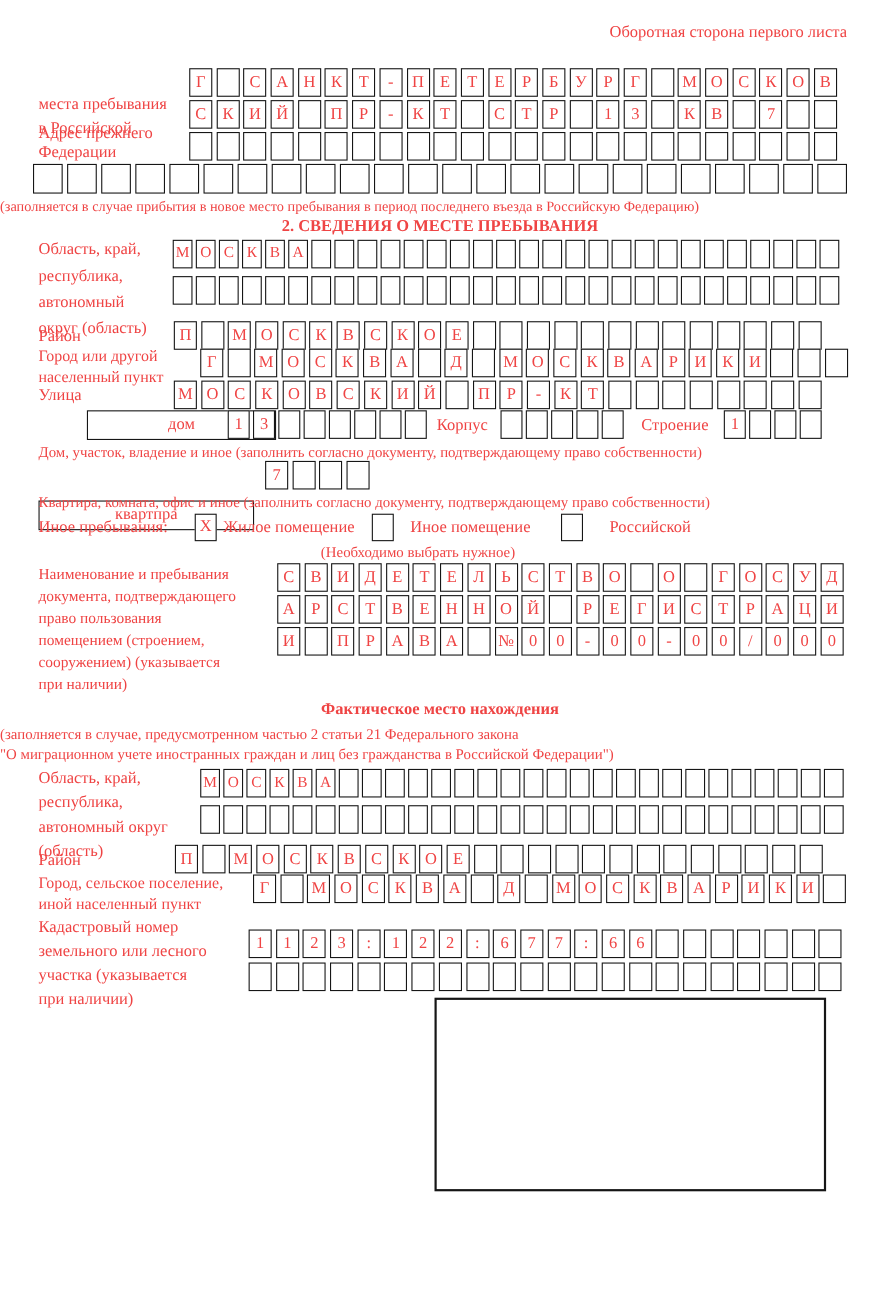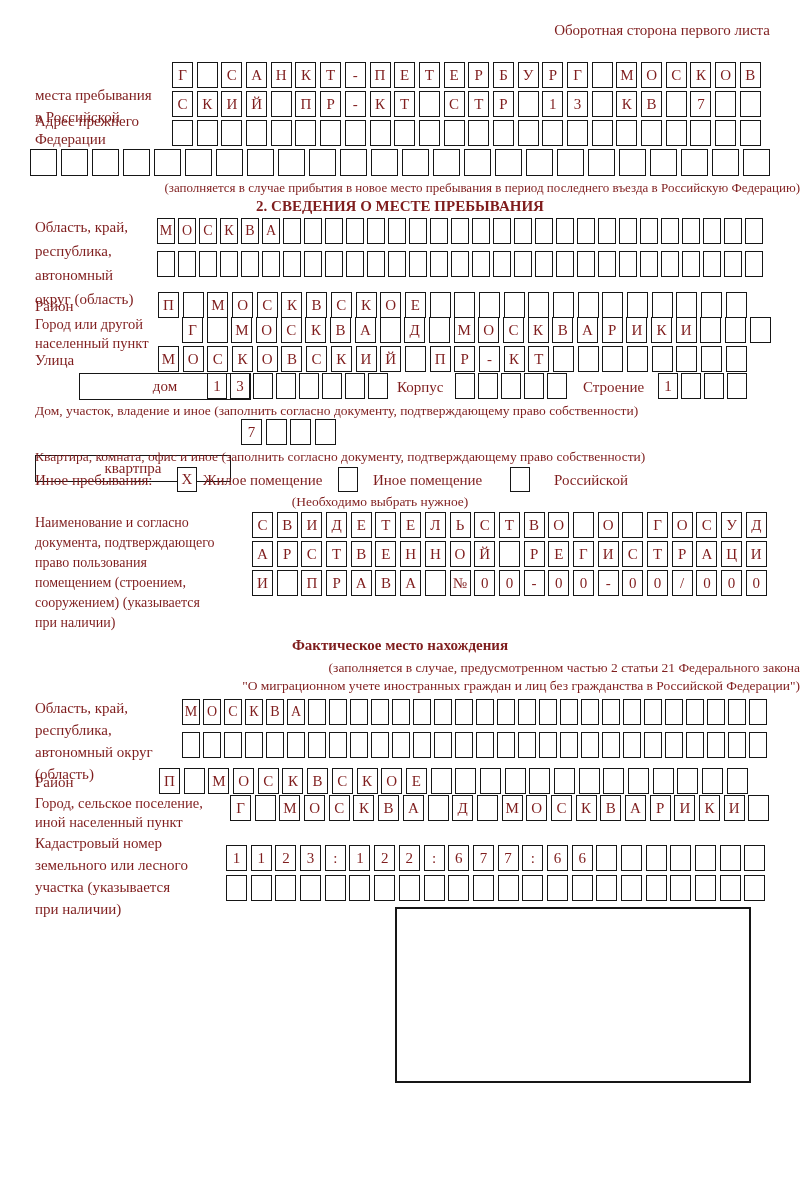--- a/index.html
+++ b/index.html
@@ -1,28 +1,28 @@
 <!DOCTYPE html>
 <html><head>
 <meta charset="utf-8">
 <style>
   html,body{margin:0;padding:0;background:#fff;}
   .page{position:relative;width:800px;height:1180px;background:#ffffff;
-        font-family:"Liberation Serif",serif;color:#7f1d1d;overflow:hidden;}
+        font-family:"Liberation Serif",serif;color:#ef4444;overflow:hidden;}
   .cells{position:absolute;display:flex;}
   .cell{flex:0 0 auto;width:21px;height:26px;border:1.6px solid #161616;box-sizing:border-box;
         margin-right:3.7px;display:flex;align-items:center;justify-content:center;
         font-size:15px;line-height:1;background:#fff;}
   .cells.sm .cell{width:18px;height:26px;margin-right:3px;font-size:14px;}
   .cells.md .cell{width:20px;height:26px;margin-right:3px;}
   .cells.lg .cell{width:27px;height:27px;margin-right:4px;}
   .label{position:absolute;font-size:15px;line-height:21px;white-space:nowrap;}
   .caption{position:absolute;font-size:13px;white-space:nowrap;}
   .caption.c135{font-size:13.5px;}
-  .centered{left:0;width:800px;text-align:right;white-space:nowrap;}
+  .centered{left:0;width:800px;text-align:left;white-space:nowrap;}
   .title{position:absolute;left:0;width:800px;text-align:center;font-weight:bold;font-size:15px;}
   .wbox{position:absolute;border:1.6px solid #161616;box-sizing:border-box;background:#fff;
         display:flex;align-items:center;justify-content:center;font-size:15px;}
   .chk{position:absolute;width:20px;height:25px;border:1.6px solid #161616;box-sizing:border-box;
        display:flex;align-items:center;justify-content:center;font-size:15px;background:#fff;}
   .stampbox{position:absolute;border:2px solid #161616;box-sizing:border-box;background:#fff;}
   .stampcap{position:absolute;left:378px;top:1086px;width:404px;text-align:center;
             font-size:13.5px;line-height:17.5px;}
 </style>
 </head>
@@ -342,21 +342,21 @@
   <div class="label" style="left:35px;top:470px;">Иное пребывания:</div>
   <div class="chk" style="left:177px;top:467px;">X</div>
   <div class="label" style="left:203px;top:470px;">Жилое помещение</div>
   <div class="chk" style="left:338px;top:467px;"></div>
   <div class="label" style="left:373px;top:470px;">Иное помещение</div>
   <div class="chk" style="left:510px;top:467px;"></div>
   <div class="label" style="left:554px;top:470px;">Российской</div>
   <div class="caption c135" style="left:180px;top:494px;width:400px;text-align:center;">(Необходимо выбрать нужное)</div>
 
   <div>
-    <div class="label" style="left:35px;top:512px;font-size:14px;">Наименование и согласно</div>
+    <div class="label" style="left:35px;top:512px;font-size:14px;">Наименование и пребывания</div>
     <div class="label" style="left:35px;top:532px;font-size:14px;">документа, подтверждающего</div>
     <div class="label" style="left:35px;top:552px;font-size:14px;">право пользования</div>
     <div class="label" style="left:35px;top:572px;font-size:14px;">помещением (строением,</div>
     <div class="label" style="left:35px;top:592px;font-size:14px;">сооружением) (указывается</div>
     <div class="label" style="left:35px;top:612px;font-size:14px;">при наличии)</div>
   </div>
   <div class="cells" style="left:252px;top:512px;">
       <div class="cell">С</div>
       <div class="cell">В</div>
       <div class="cell">И</div>

